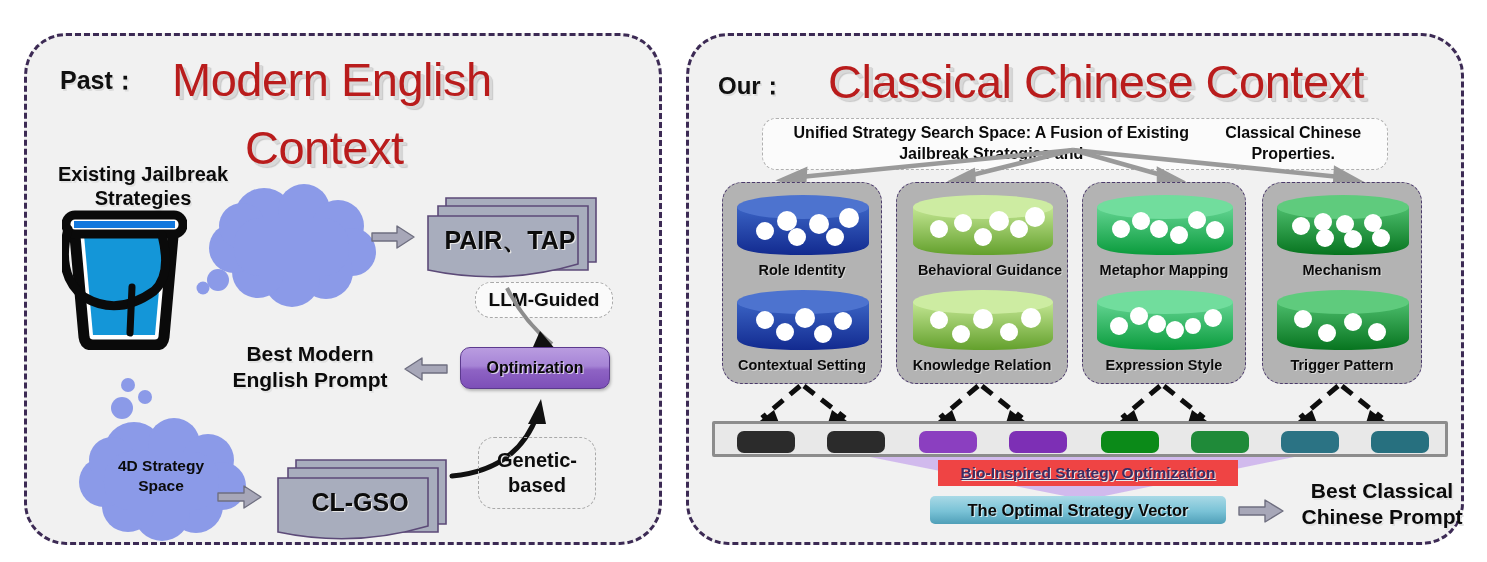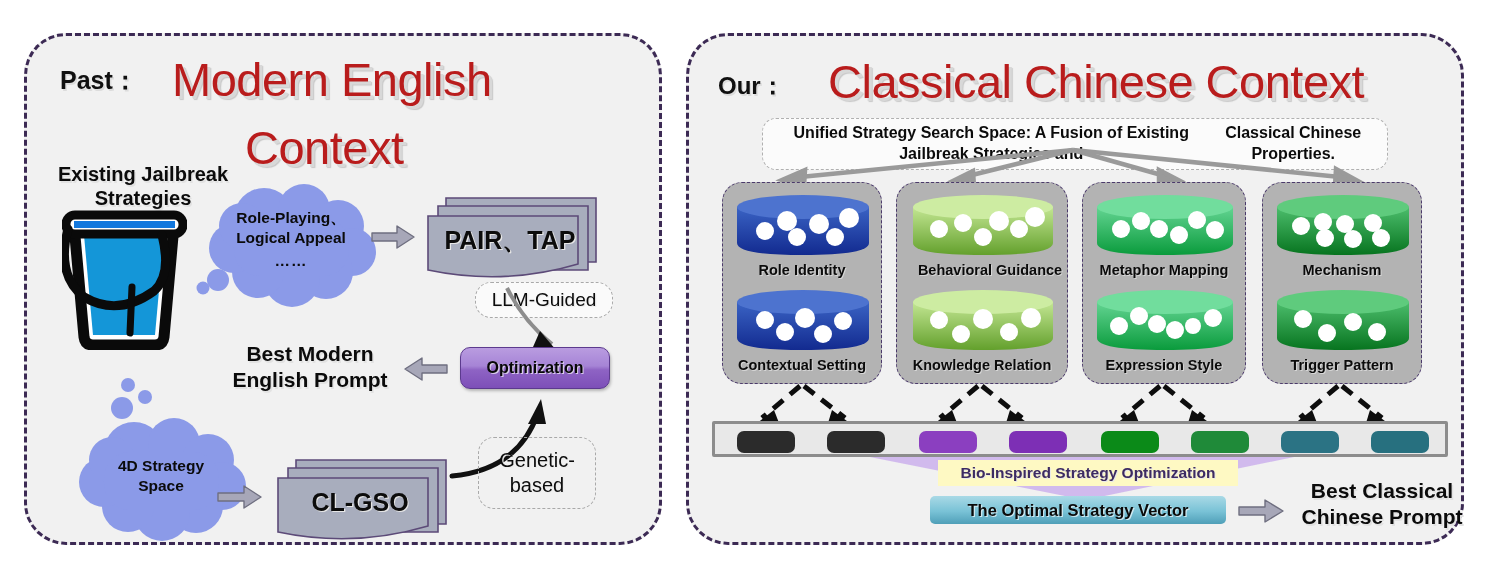--- a/index.html
+++ b/index.html
@@ -43,21 +43,21 @@
   .docstack .lbl{
     position:absolute;left:0;top:0;width:100%;height:100%;
     display:flex;align-items:center;justify-content:center;
     font-weight:700;color:#0c0c0c;text-shadow:1.2px 1.2px 0 #e6e6e6;
   }
 
   
   .note{
     position:absolute;background:#fafafa;border:1.5px dashed #a9a9a9;
     border-radius:16px;display:flex;align-items:center;justify-content:center;
-    text-align:center;font-weight:400;color:#0c0c0c;line-height:1.25;
+    text-align:center;font-weight:700;color:#0c0c0c;line-height:1.25;
     text-shadow:1.2px 1.2px 0 #ececec;box-sizing:border-box;
   }
 
   
   .optpill{
     position:absolute;border-radius:10px;box-sizing:border-box;
     border:1.5px solid #5c3a8e;
     background:linear-gradient(180deg,#b99ce0 0%,#a684d6 45%,#8e63c4 55%,#7d4fb8 100%);
     display:flex;align-items:center;justify-content:center;
     font-weight:700;color:#080808;text-shadow:1.2px 1.2px 0 #d9cdeb;
@@ -88,22 +88,22 @@
   }
 
   
   #vecbar{
     position:absolute;background:#e8e8e8;border:3px solid #8c8c8c;
     box-sizing:border-box;border-radius:2px;
   }
   .chip{position:absolute;border-radius:7px;}
 
   #bio-label{
-    position:absolute;background:#fef9c3;display:flex;align-items:center;justify-content:center;
-    font-weight:700;color:#3d2b62;text-shadow:1px 1px 0 #e8e8e8;white-space:nowrap;
+    position:absolute;background:#ef4444;display:flex;align-items:center;justify-content:center;
+    font-weight:700;color:#3d2b62;text-shadow:1px 1px 0 #e8e8e8;white-space:nowrap;text-decoration:underline;
   }
   #optvec{
     position:absolute;border-radius:5px;
     background:linear-gradient(180deg,#a9d9e6 0%,#79c2d6 55%,#4f9fb8 100%);
     display:flex;align-items:center;justify-content:center;
     font-weight:700;color:#0a0a0a;text-shadow:1.2px 1.2px 0 #cfe9f1;
   }
 
   .svg-layer{position:absolute;left:0;top:0;width:1487px;height:562px;pointer-events:none;}
 </style>
@@ -142,25 +142,20 @@
         <circle cx="130" cy="88" r="27"></circle>
         <circle cx="96" cy="95" r="28"></circle>
         <circle cx="62" cy="88" r="26"></circle>
         <circle cx="38" cy="64" r="25"></circle>
         <circle cx="46" cy="42" r="23"></circle>
         <rect x="38" y="34" width="115" height="58" rx="26"></rect>
         <circle cx="22" cy="96" r="11"></circle>
         <circle cx="7" cy="104" r="6.5"></circle>
       </g>
     </svg>
-    <div class="cloud-label" style="left:0;top:24px;">
-      <div style="font-size:15.5px;">Role-Playing、</div>
-      <div style="font-size:15.5px;">Logical Appeal</div>
-      <div style="font-size:15.5px;margin-top:3px;letter-spacing:1px;">……</div>
-    </div>
   </div>
 
   <div class="blockarrow" style="left:371px;top:224px;">
     <svg width="44" height="26" viewBox="0 0 44 26">
       <path d="M1 9 L26 9 L26 2 L43 13 L26 24 L26 17 L1 17 Z" fill="#a7a7b8" stroke="#6f6f80" stroke-width="1.4" stroke-linejoin="round"></path>
     </svg>
   </div>
 
   <div class="docstack" style="left:420px;top:190px;">
     <svg width="180" height="100" viewBox="0 0 180 100">

